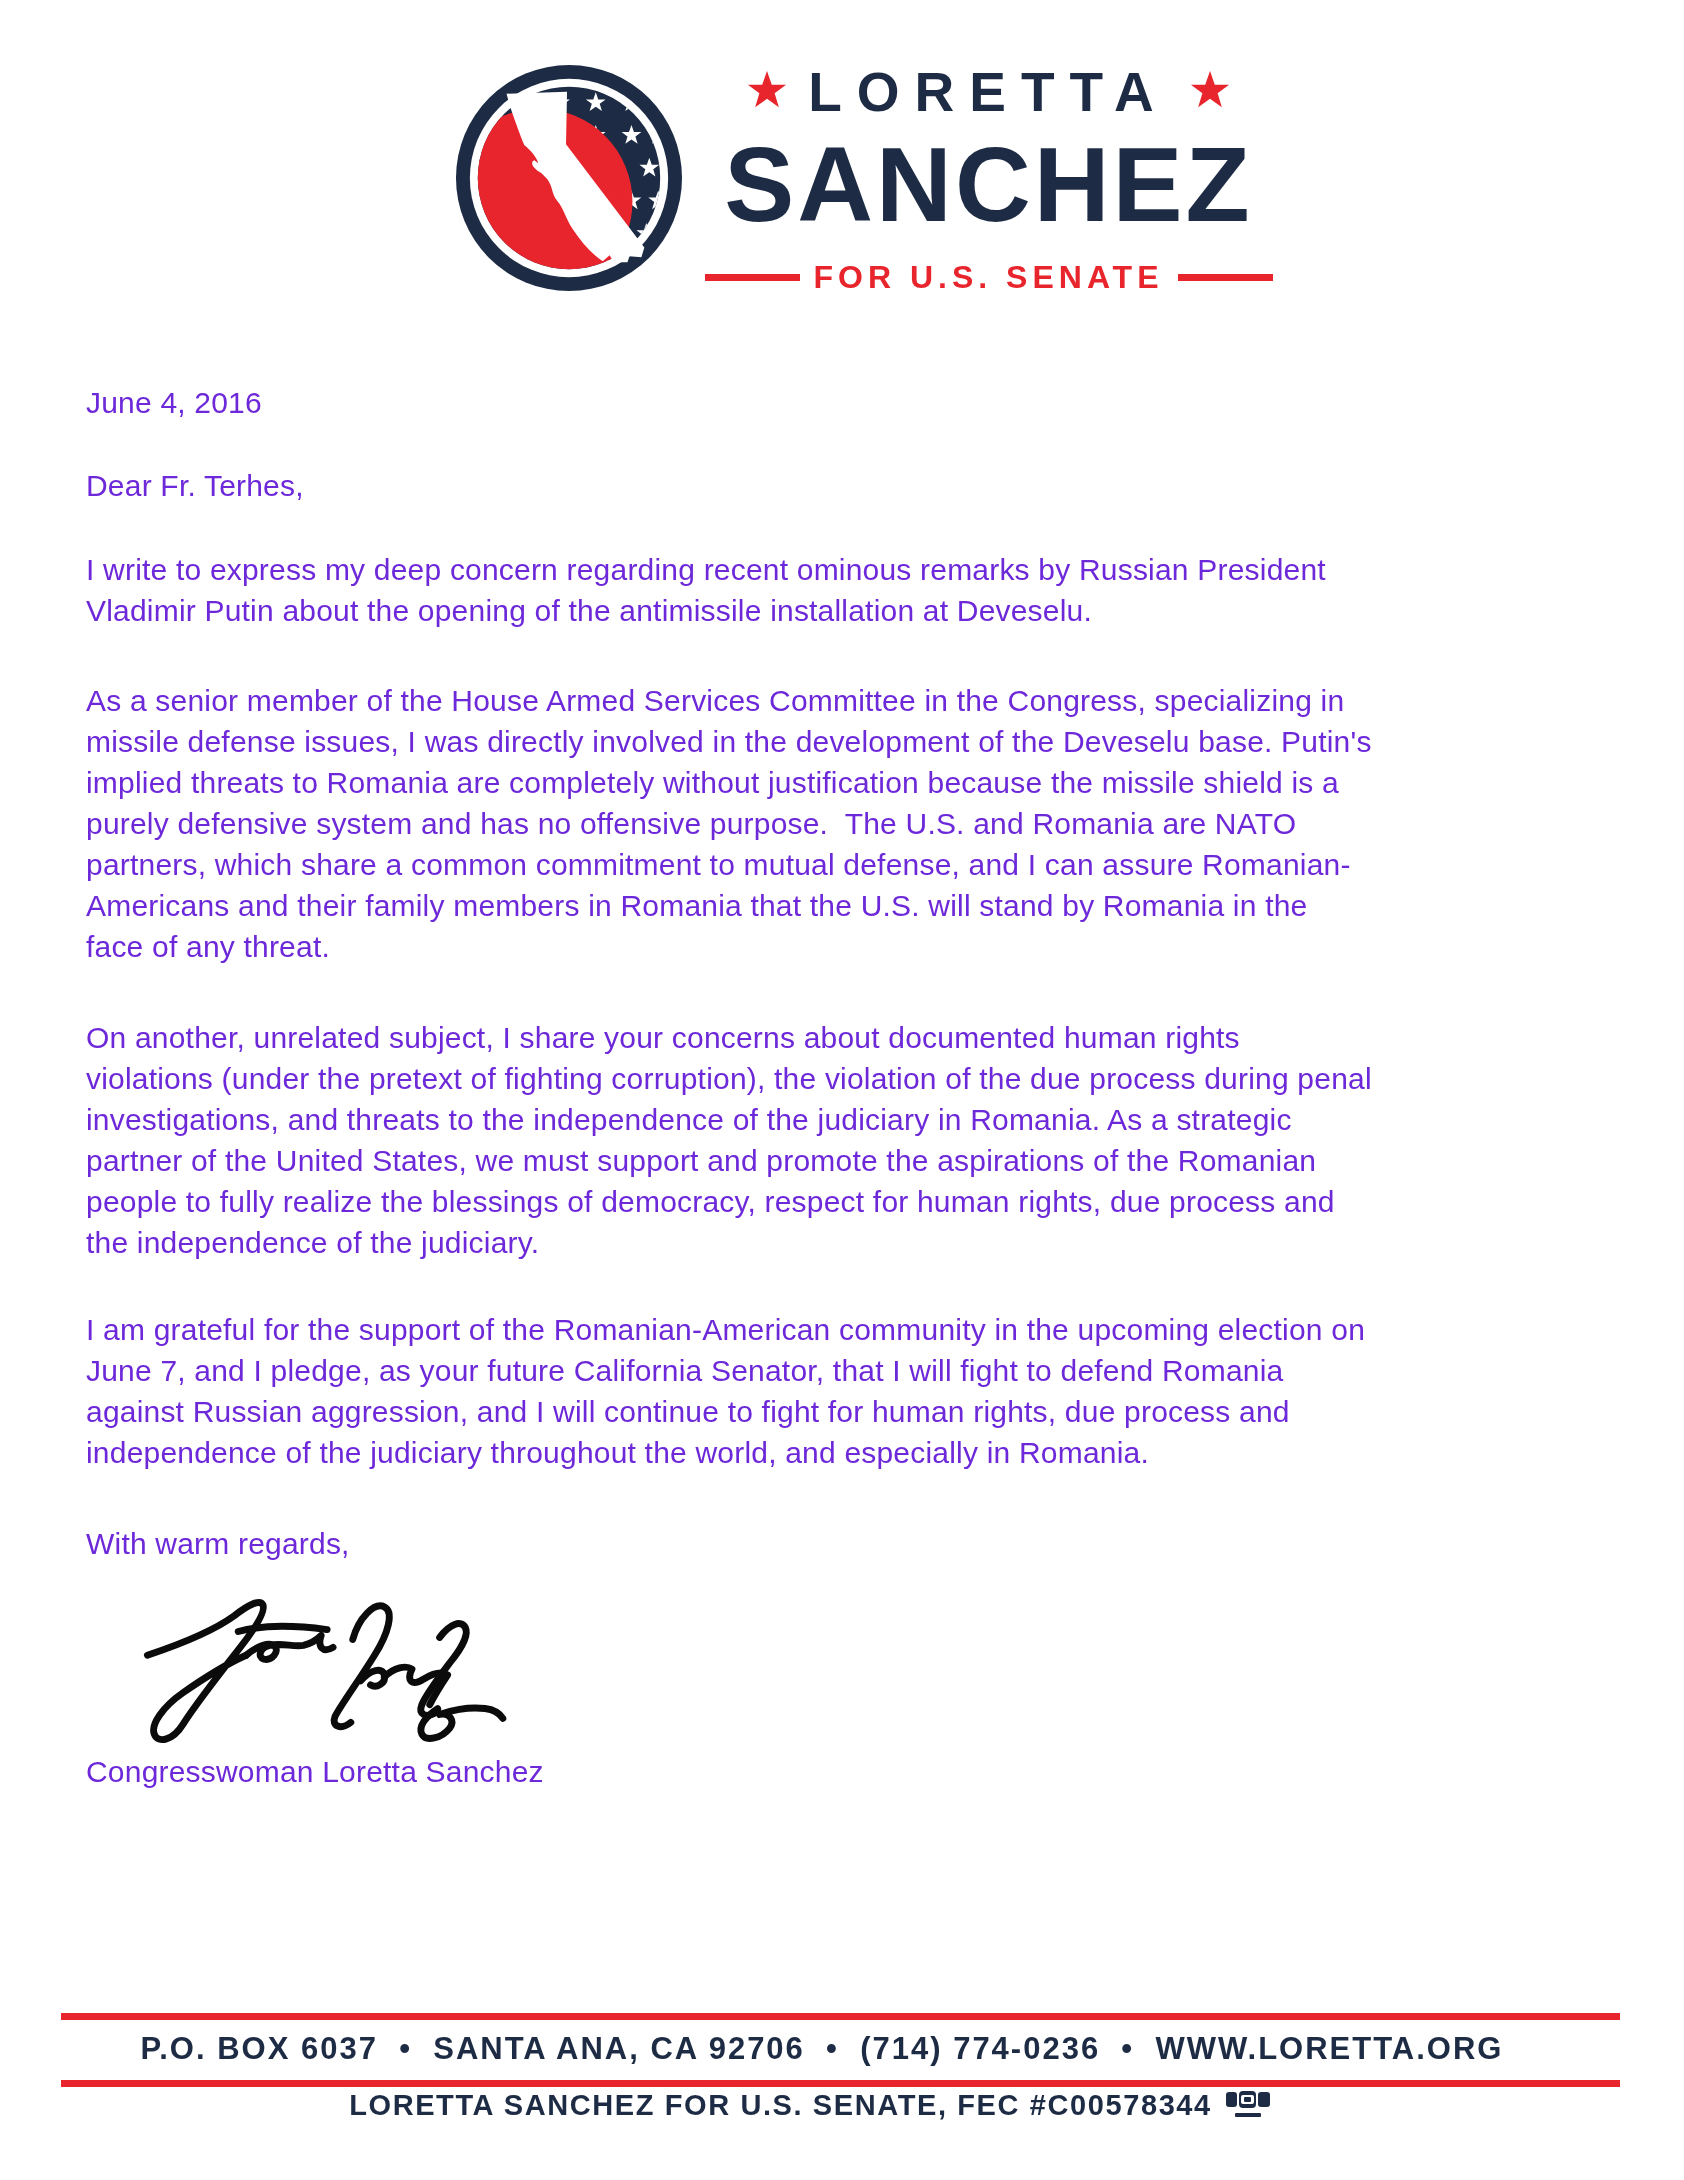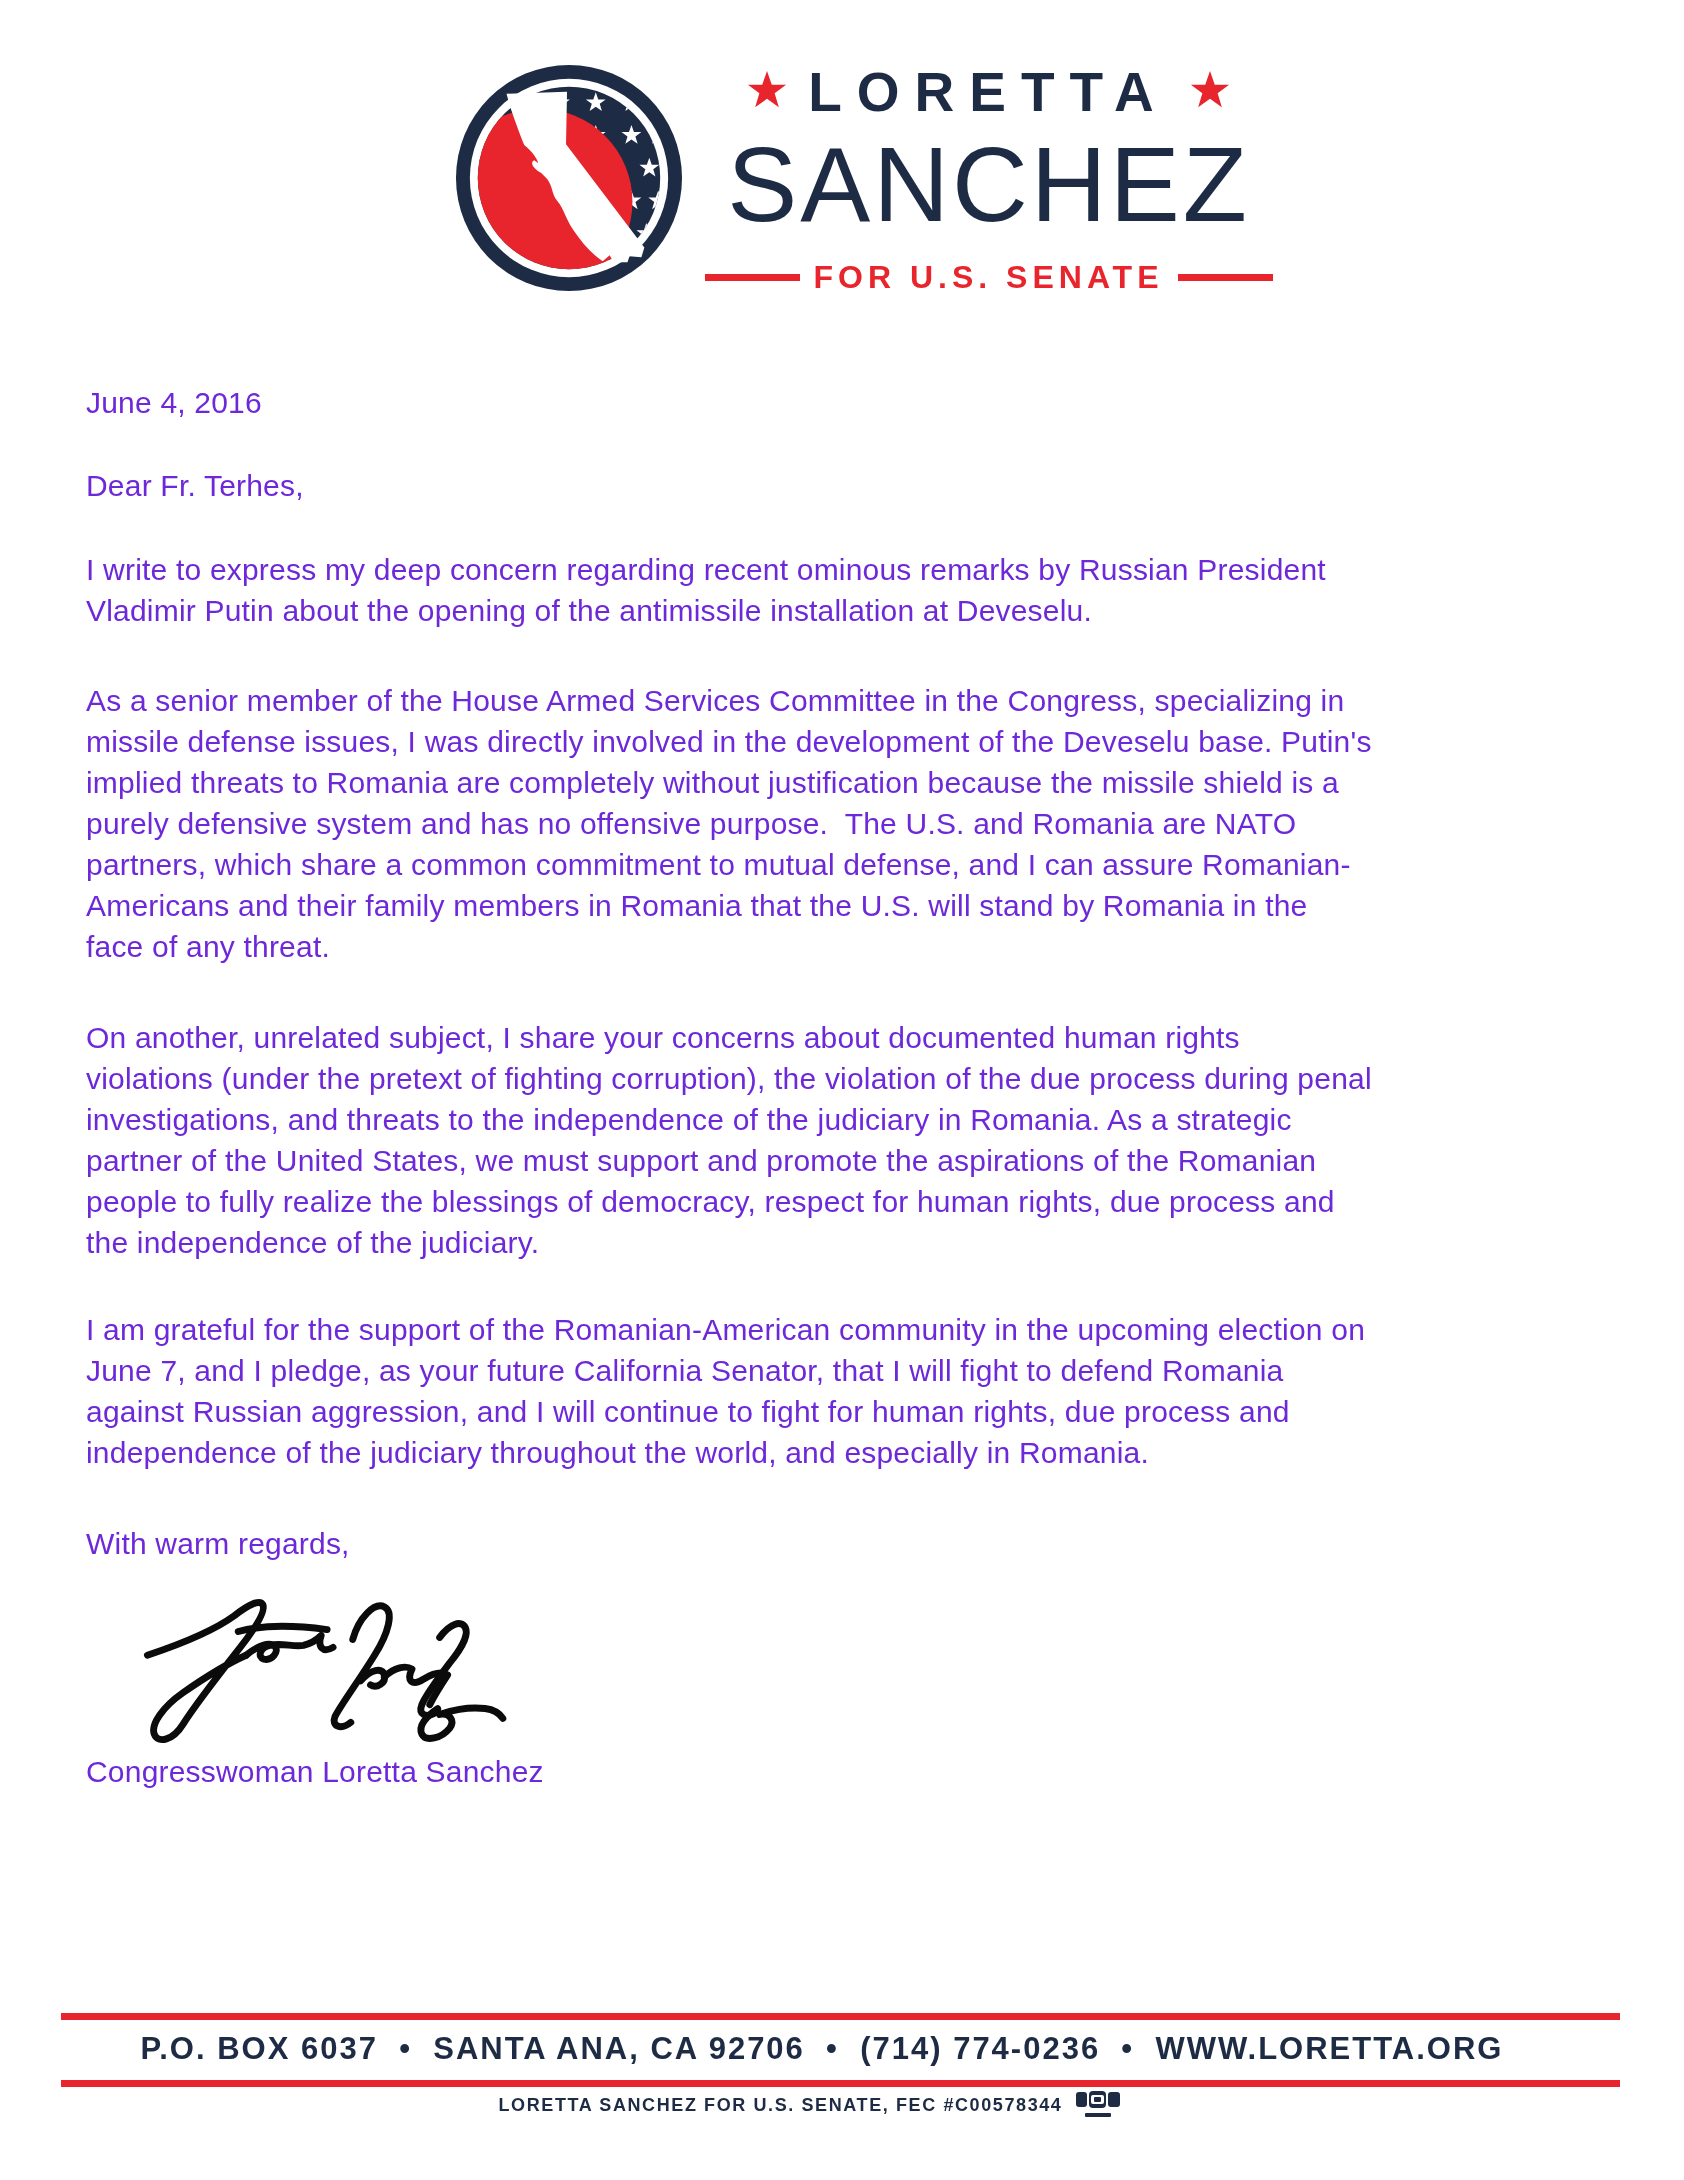--- a/index.html
+++ b/index.html
@@ -7,21 +7,21 @@
     position:relative;width:1620px;height:2180px;background:#ffffff;
     font-family:"Liberation Sans",sans-serif;overflow:hidden;
   }
   
   .logo{position:absolute;left:454px;top:63px;display:flex;align-items:center;gap:40px;}
   .emblem{width:230px;height:230px;display:block;}
   .wordmark{display:flex;flex-direction:column;align-items:center;width:529px;}
   .wm-top{display:flex;align-items:center;gap:20px;}
   .wm-first{font-size:55px;font-weight:700;letter-spacing:15px;color:var(--navy);line-height:1;transform:translateY(2px);}
   .wm-star{width:42px;height:42px;display:block;}
-  .wm-last{font-size:105px;font-weight:400;letter-spacing:3px;color:var(--navy);line-height:1;margin-top:14px;white-space:nowrap;}
+  .wm-last{font-size:105px;font-weight:700;letter-spacing:3px;color:var(--navy);line-height:1;margin-top:14px;white-space:nowrap;}
   .wm-tag{display:flex;align-items:center;gap:14px;margin-top:24px;}
   .tag-rule{width:95px;height:7px;background:var(--red);}
   .tag-text{font-size:32px;font-weight:700;letter-spacing:5px;color:var(--red);line-height:1;white-space:nowrap;}
   
   .body-text{
     position:absolute;left:86px;right:30px;
     font-size:30px;line-height:41px;letter-spacing:0.2px;
     color:#6d28d9;white-space:pre-line;
   }
   #date{top:382px;}
@@ -39,21 +39,21 @@
   #rule-bottom{top:2080px;}
   #contact{
     position:absolute;left:0;right:0;top:2031px;text-align:center;
     font-size:31px;font-weight:700;letter-spacing:2px;color:var(--navy);
     white-space:pre;line-height:36px;padding-left:24px;
   }
   #disclaimer-row{
     position:absolute;left:0;right:0;top:2090px;
     display:flex;justify-content:center;align-items:center;gap:13px;
   }
-  #disclaimer{font-size:18px;font-weight:700;letter-spacing:1.6px;color:var(--navy);line-height:28px;white-space:pre;}
+  #disclaimer{font-size:29px;font-weight:700;letter-spacing:1.6px;color:var(--navy);line-height:28px;white-space:pre;}
   .union-bug{width:46px;height:30px;display:block;}
 </style>
 </head>
 <body>
 
 <div class="page">
 
   <div class="logo">
     <svg class="emblem" viewBox="-116 -116 232 232" aria-hidden="true">
       <defs>

